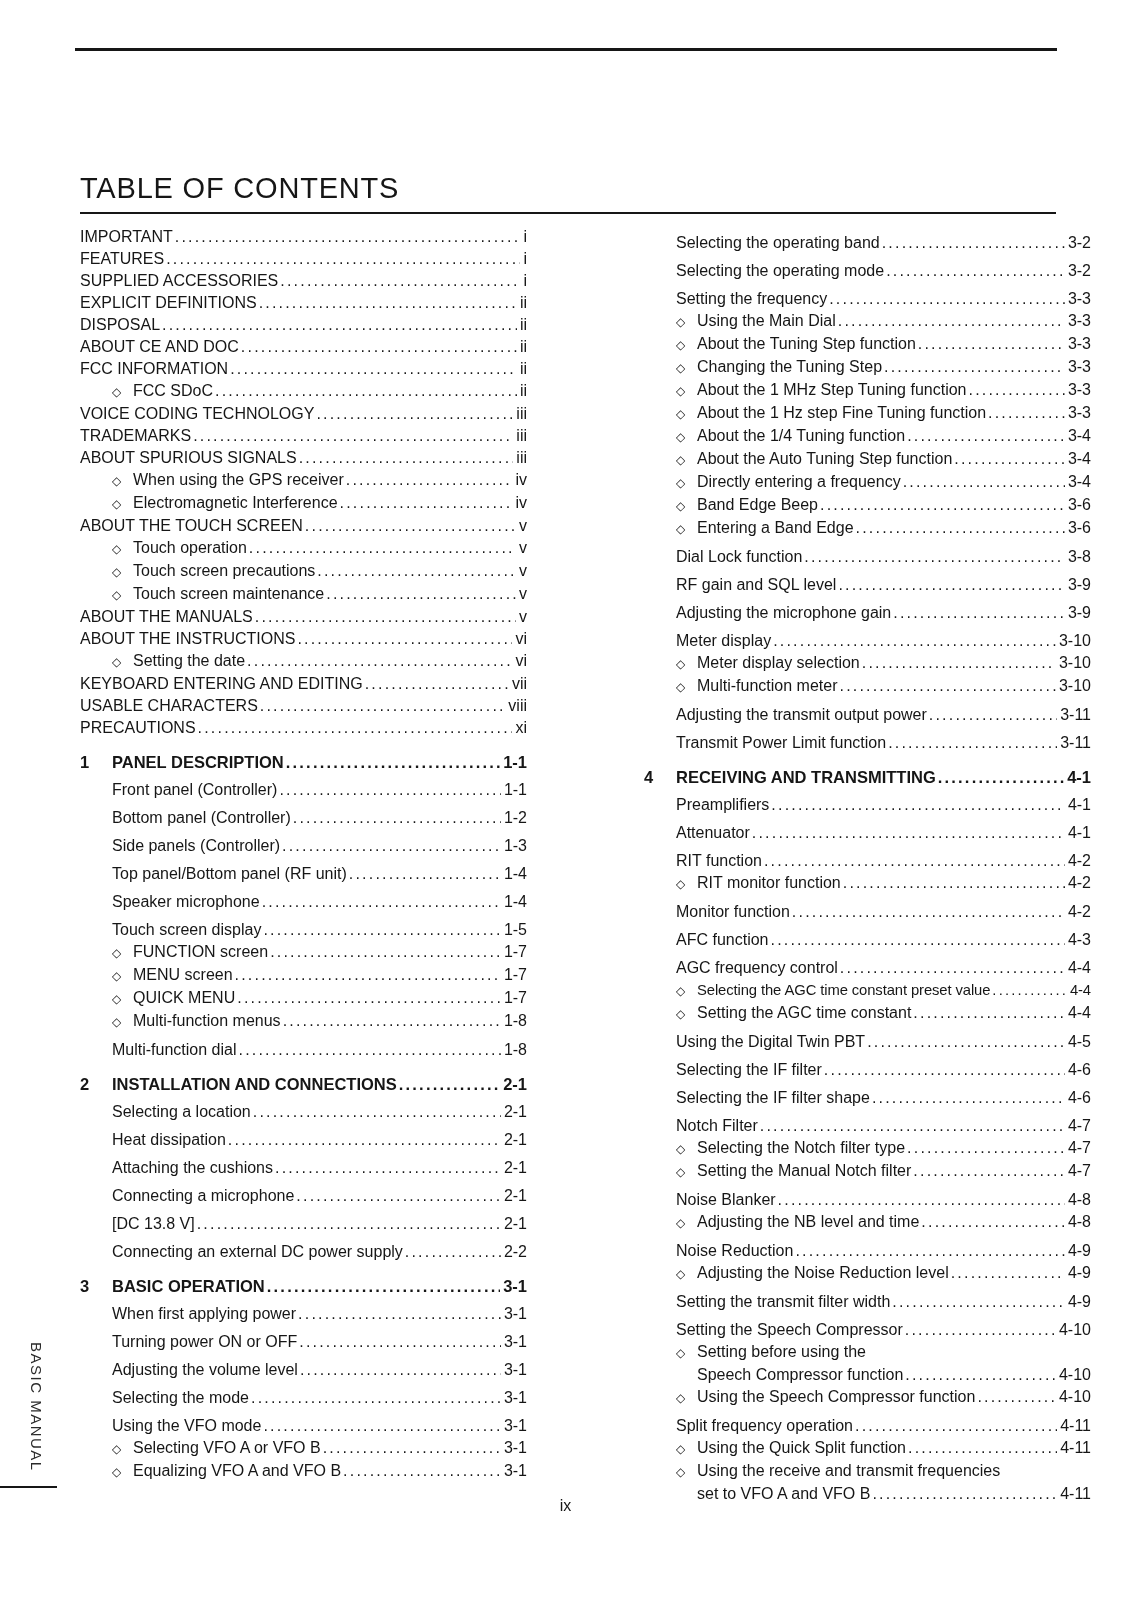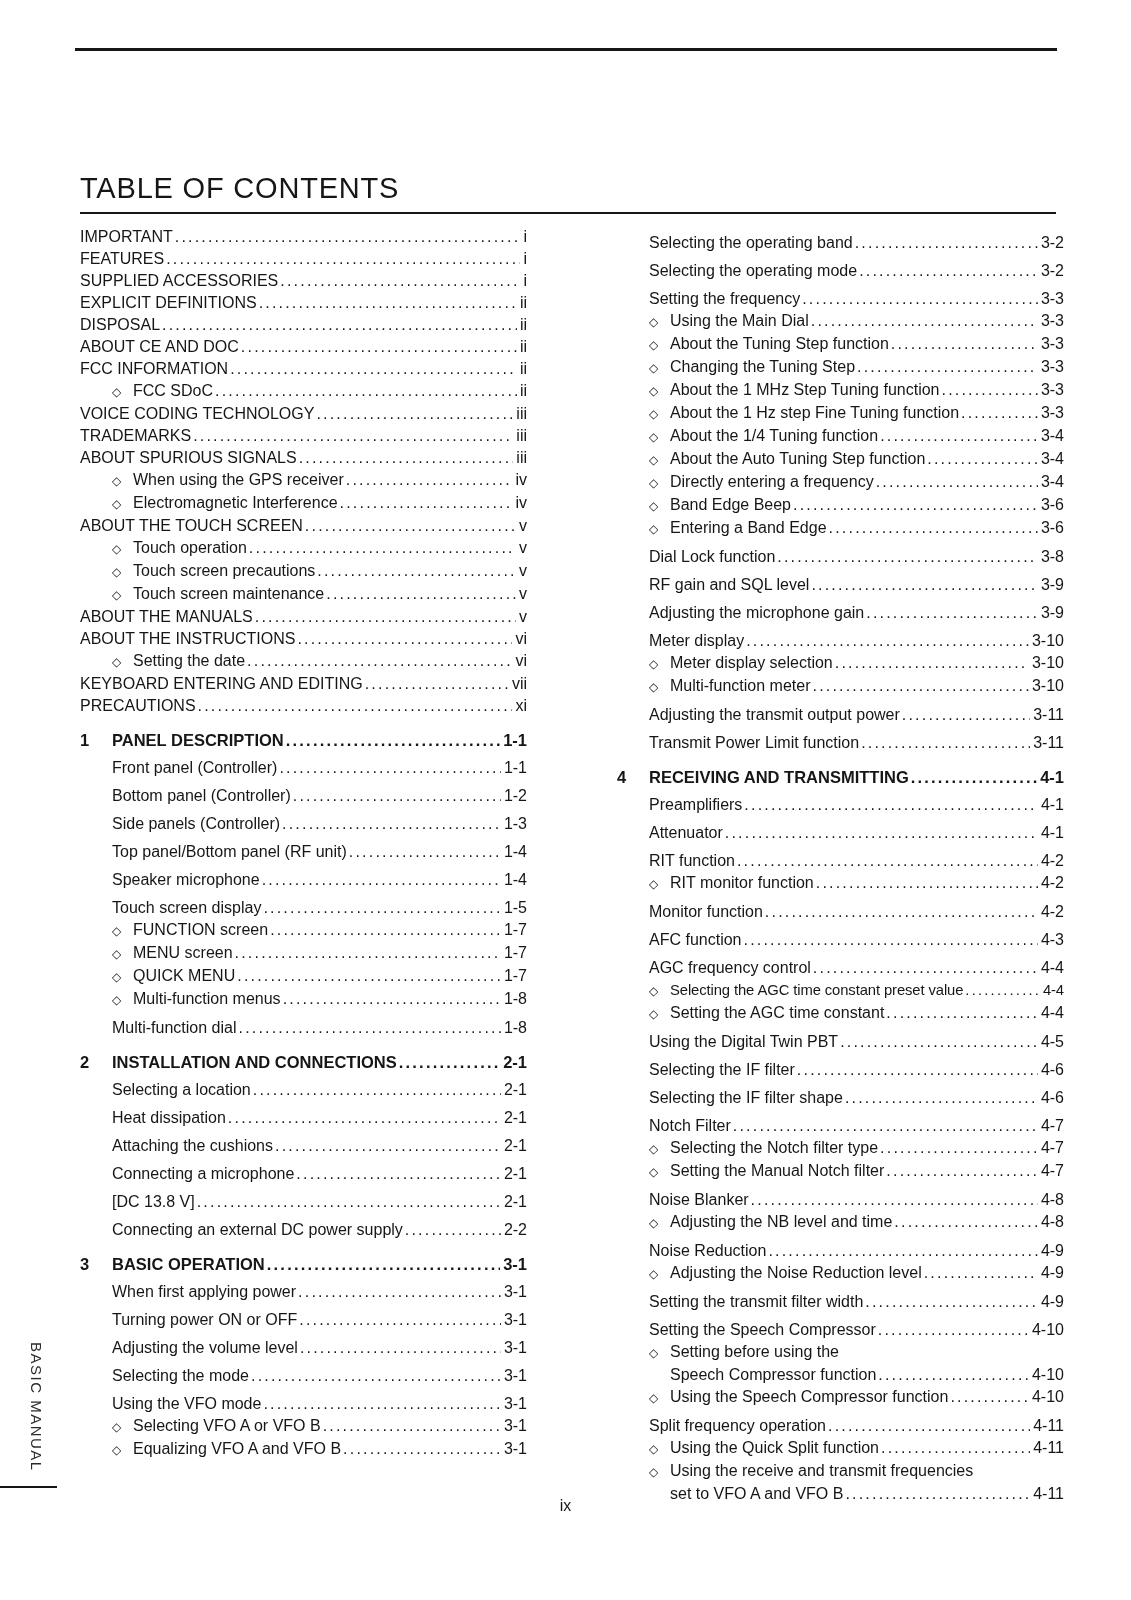--- a/index.html
+++ b/index.html
@@ -15,21 +15,21 @@
     width: 982px; height: 3px; background: #161616;
   }
   .title-wrap { position: absolute; left: 80px; top: 172px; width: 976px; }
   .title {
     font-size: 29px; font-weight: 400; letter-spacing: 0.8px; color: #161616;
   }
   .title-rule { margin-top: 7px; height: 2px; background: #161616; }
 
   .columns {
     position: absolute; left: 80px; top: 226px; width: 976px;
-    display: flex; gap: 90px;
+    display: flex; gap: 117px;
   }
   .col { width: 447px; }
 
   .entry {
     display: flex; align-items: baseline;
     font-size: 16px; line-height: 22px;
   }
   .entry .lbl { white-space: nowrap; }
   .entry .dots {
     flex: 1 1 auto; overflow: hidden; white-space: nowrap;
@@ -186,20 +186,25 @@
       <div class="entry d">
         <span class="diamond">◇</span>
         <span class="lbl">Setting the date</span>
         <span class="dots"></span>
         <span class="pg">vi</span>
       </div>
       <div class="entry fm">
         <span class="lbl">KEYBOARD ENTERING AND EDITING</span>
         <span class="dots"></span>
         <span class="pg">vii</span>
+      </div>
+      <div class="entry fm">
+        <span class="lbl">USABLE CHARACTERS</span>
+        <span class="dots"></span>
+        <span class="pg">viii</span>
       </div>
       <div class="entry fm">
         <span class="lbl">PRECAUTIONS</span>
         <span class="dots"></span>
         <span class="pg">xi</span>
       </div>
       <div class="entry sec">
         <span class="num">1</span>
         <span class="lbl">PANEL DESCRIPTION</span>
         <span class="dots"></span>

